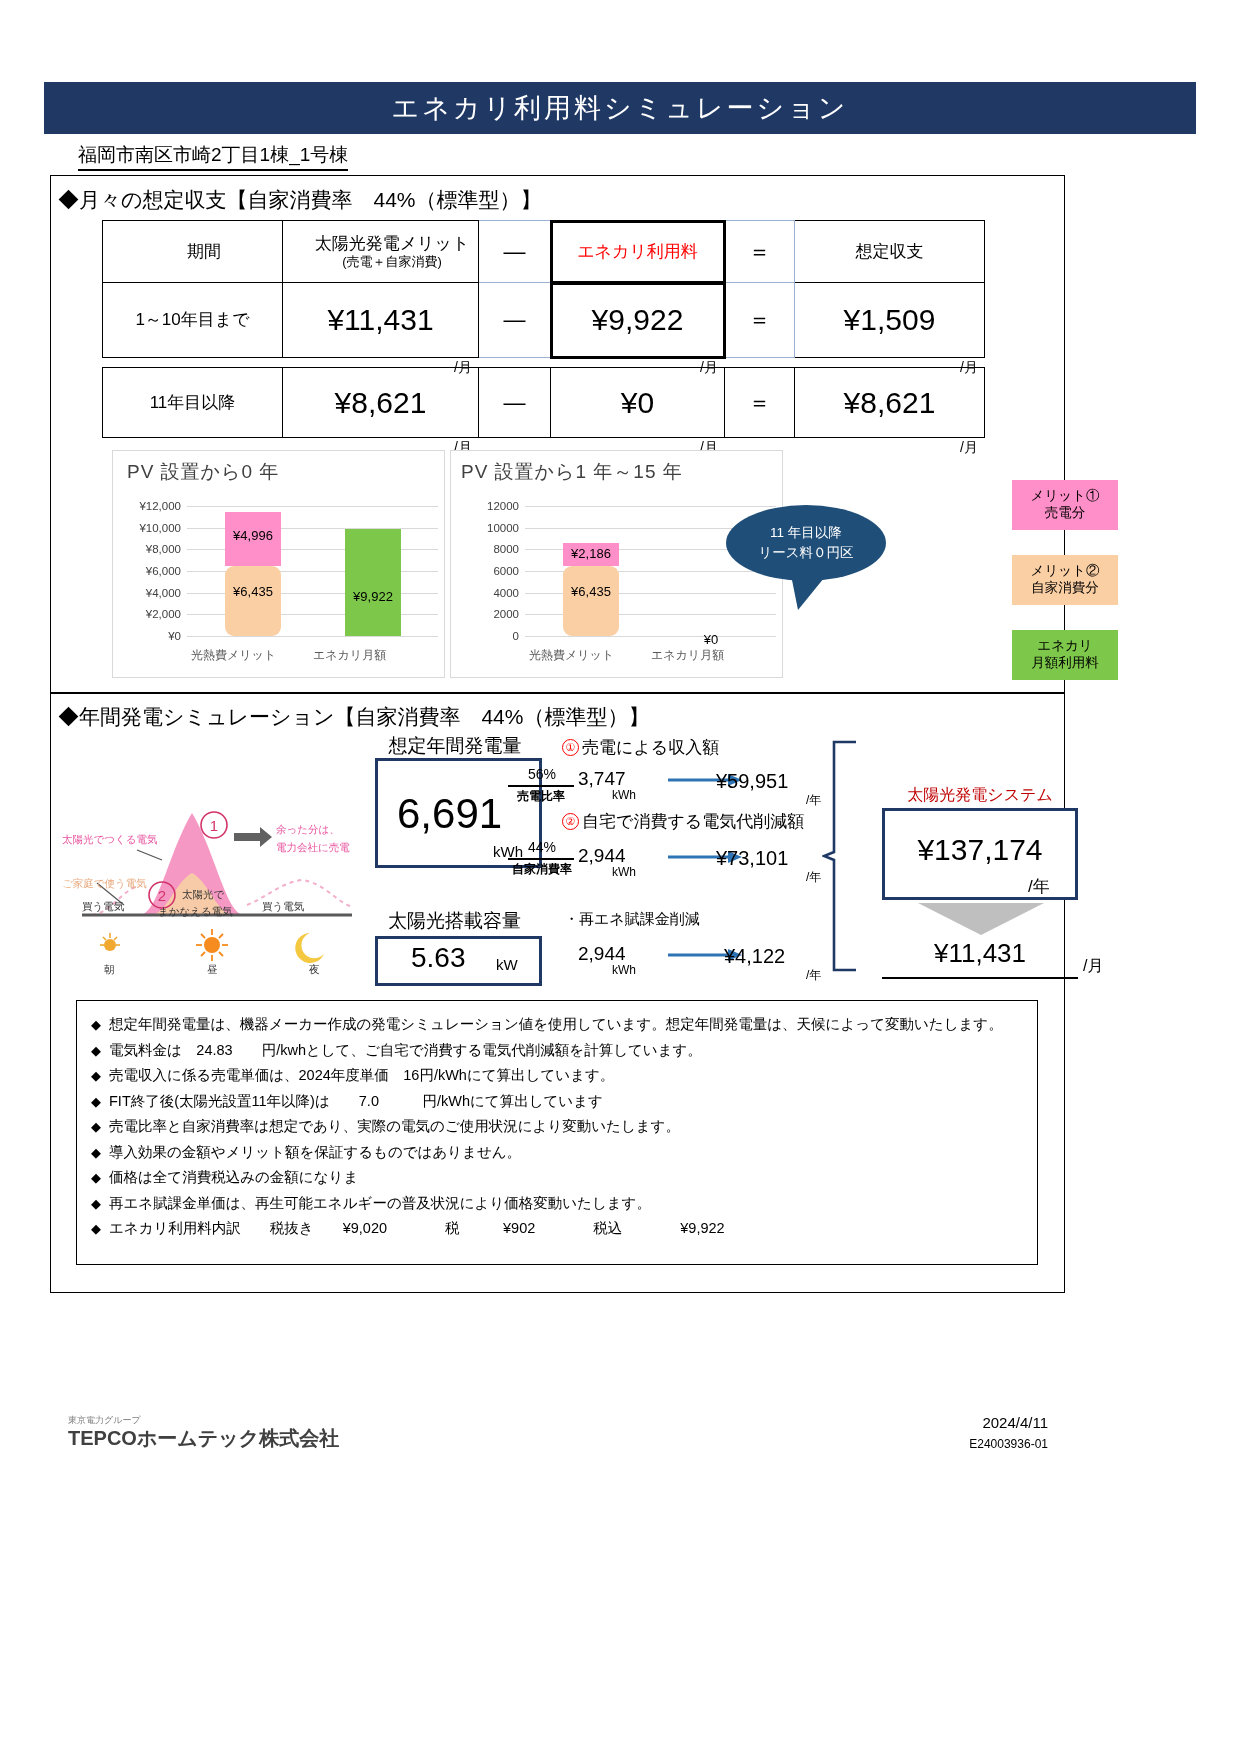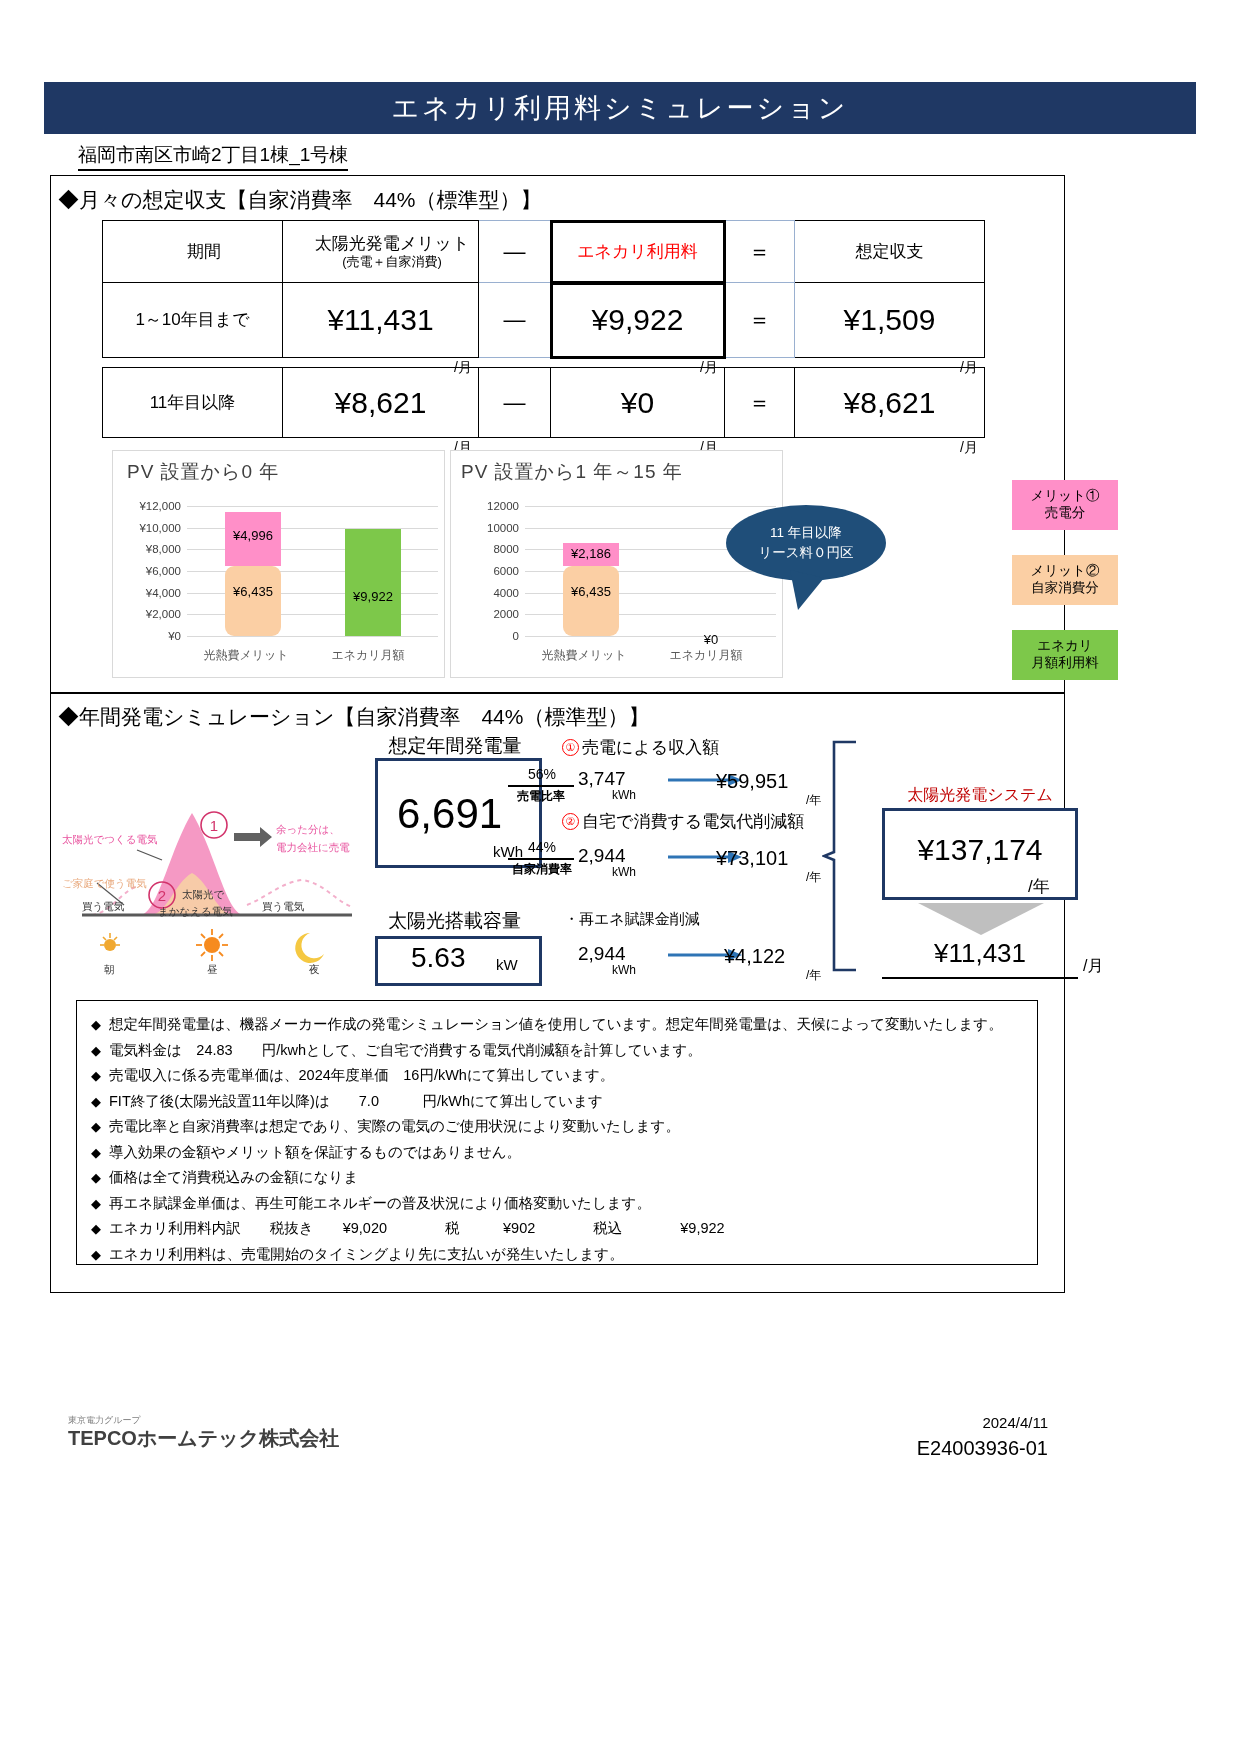--- a/index.html
+++ b/index.html
@@ -55,21 +55,21 @@
   .money .per { position:absolute; right:6px; bottom:-20px; font-size:14px; }
   .op { font-size:22px; }
   .emph-cell { outline:3px solid #000; outline-offset:-2px; position:relative; z-index:3; }
 
   
   .chart-wrap {
     position:absolute; background:#fff; border:1px solid #d9d9d9;
   }
   .chart-title { font-size:19px; color:#404040; letter-spacing:1px; }
   .axis-lbl { font-size:11.5px; color:#404040; text-align:right; }
-  .cat-lbl  { font-size:12px; color:#595959; text-align:center; }
+  .cat-lbl  { font-size:12px; color:#595959; }
   .grid-line{ position:absolute; height:1px; background:#d9d9d9; left:0; right:0; }
   .bar { position:absolute; }
   .bar-val { position:absolute; width:100%; text-align:center; font-size:13px; color:#000; }
 
   .pink   { background:#FF8FC8; }
   .peach  { background:#FBCFA4;border-radius:9px; }
   .green  { background:#7DC84A; }
 
   
   .legend-box {
@@ -119,21 +119,21 @@
     position:absolute; left:76px; top:1000px; width:962px; height:265px;
     border:1.5px solid #000; padding:16px 14px 0 14px;
   }
   .note-row { font-size:14.5px; line-height:1.0; margin-bottom:11px; white-space:nowrap; }
   .note-row .d { color:#000; font-size:13px; margin-right:8px; }
 
   
   .f-small { position:absolute; left:68px; top:1414px; font-size:9px; color:#808080; }
   .f-big   { position:absolute; left:68px; top:1425px; font-size:20px; font-weight:bold; color:#404040; }
   .f-date  { position:absolute; right:192px; top:1414px; font-size:15px; }
-  .f-code  { position:absolute; right:192px; top:1437px; font-size:20px; }
+  .f-code  { position:absolute; right:192px; top:1437px; font-size:12px; }
 
   
   .illu { position:absolute; left:62px; top:755px; width:300px; height:245px; }
   .illu-txt { position:absolute; font-size:10.5px; white-space:nowrap; }
   .pk { color:#E8529E; }
   .pc { color:#E8A87C; }
   .dk { color:#333; }
 </style>
 </head>
 <body>
@@ -429,21 +429,20 @@
   <div class="notes">
     <div class="note-row"><span class="d">◆</span><span>想定年間発電量は、機器メーカー作成の発電シミュレーション値を使用しています。想定年間発電量は、天候によって変動いたします。</span></div>
     <div class="note-row"><span class="d">◆</span><span>電気料金は　24.83　　円/kwhとして、ご自宅で消費する電気代削減額を計算しています。</span></div>
     <div class="note-row"><span class="d">◆</span><span>売電収入に係る売電単価は、2024年度単価　16円/kWhにて算出しています。</span></div>
     <div class="note-row"><span class="d">◆</span><span>FIT終了後(太陽光設置11年以降)は　　7.0　　　円/kWhにて算出しています</span></div>
     <div class="note-row"><span class="d">◆</span><span>売電比率と自家消費率は想定であり、実際の電気のご使用状況により変動いたします。</span></div>
     <div class="note-row"><span class="d">◆</span><span>導入効果の金額やメリット額を保証するものではありません。</span></div>
     <div class="note-row"><span class="d">◆</span><span>価格は全て消費税込みの金額になりま</span></div>
     <div class="note-row"><span class="d">◆</span><span>再エネ賦課金単価は、再生可能エネルギーの普及状況により価格変動いたします。</span></div>
     <div class="note-row"><span class="d">◆</span><span>エネカリ利用料内訳　　税抜き　　¥9,020　　　　税　　　¥902　　　　税込　　　　¥9,922</span></div>
-    <div class="note-row"><span class="d">◆</span><span>エネカリ利用料は、売電開始のタイミングより先に支払いが発生いたします。</span></div>
   </div>
 
   <div class="f-small">東京電力グループ</div>
   <div class="f-big">TEPCOホームテック株式会社</div>
   <div class="f-date">2024/4/11</div>
   <div class="f-code">E24003936-01</div>
 
 </div>
 
 </body></html>

